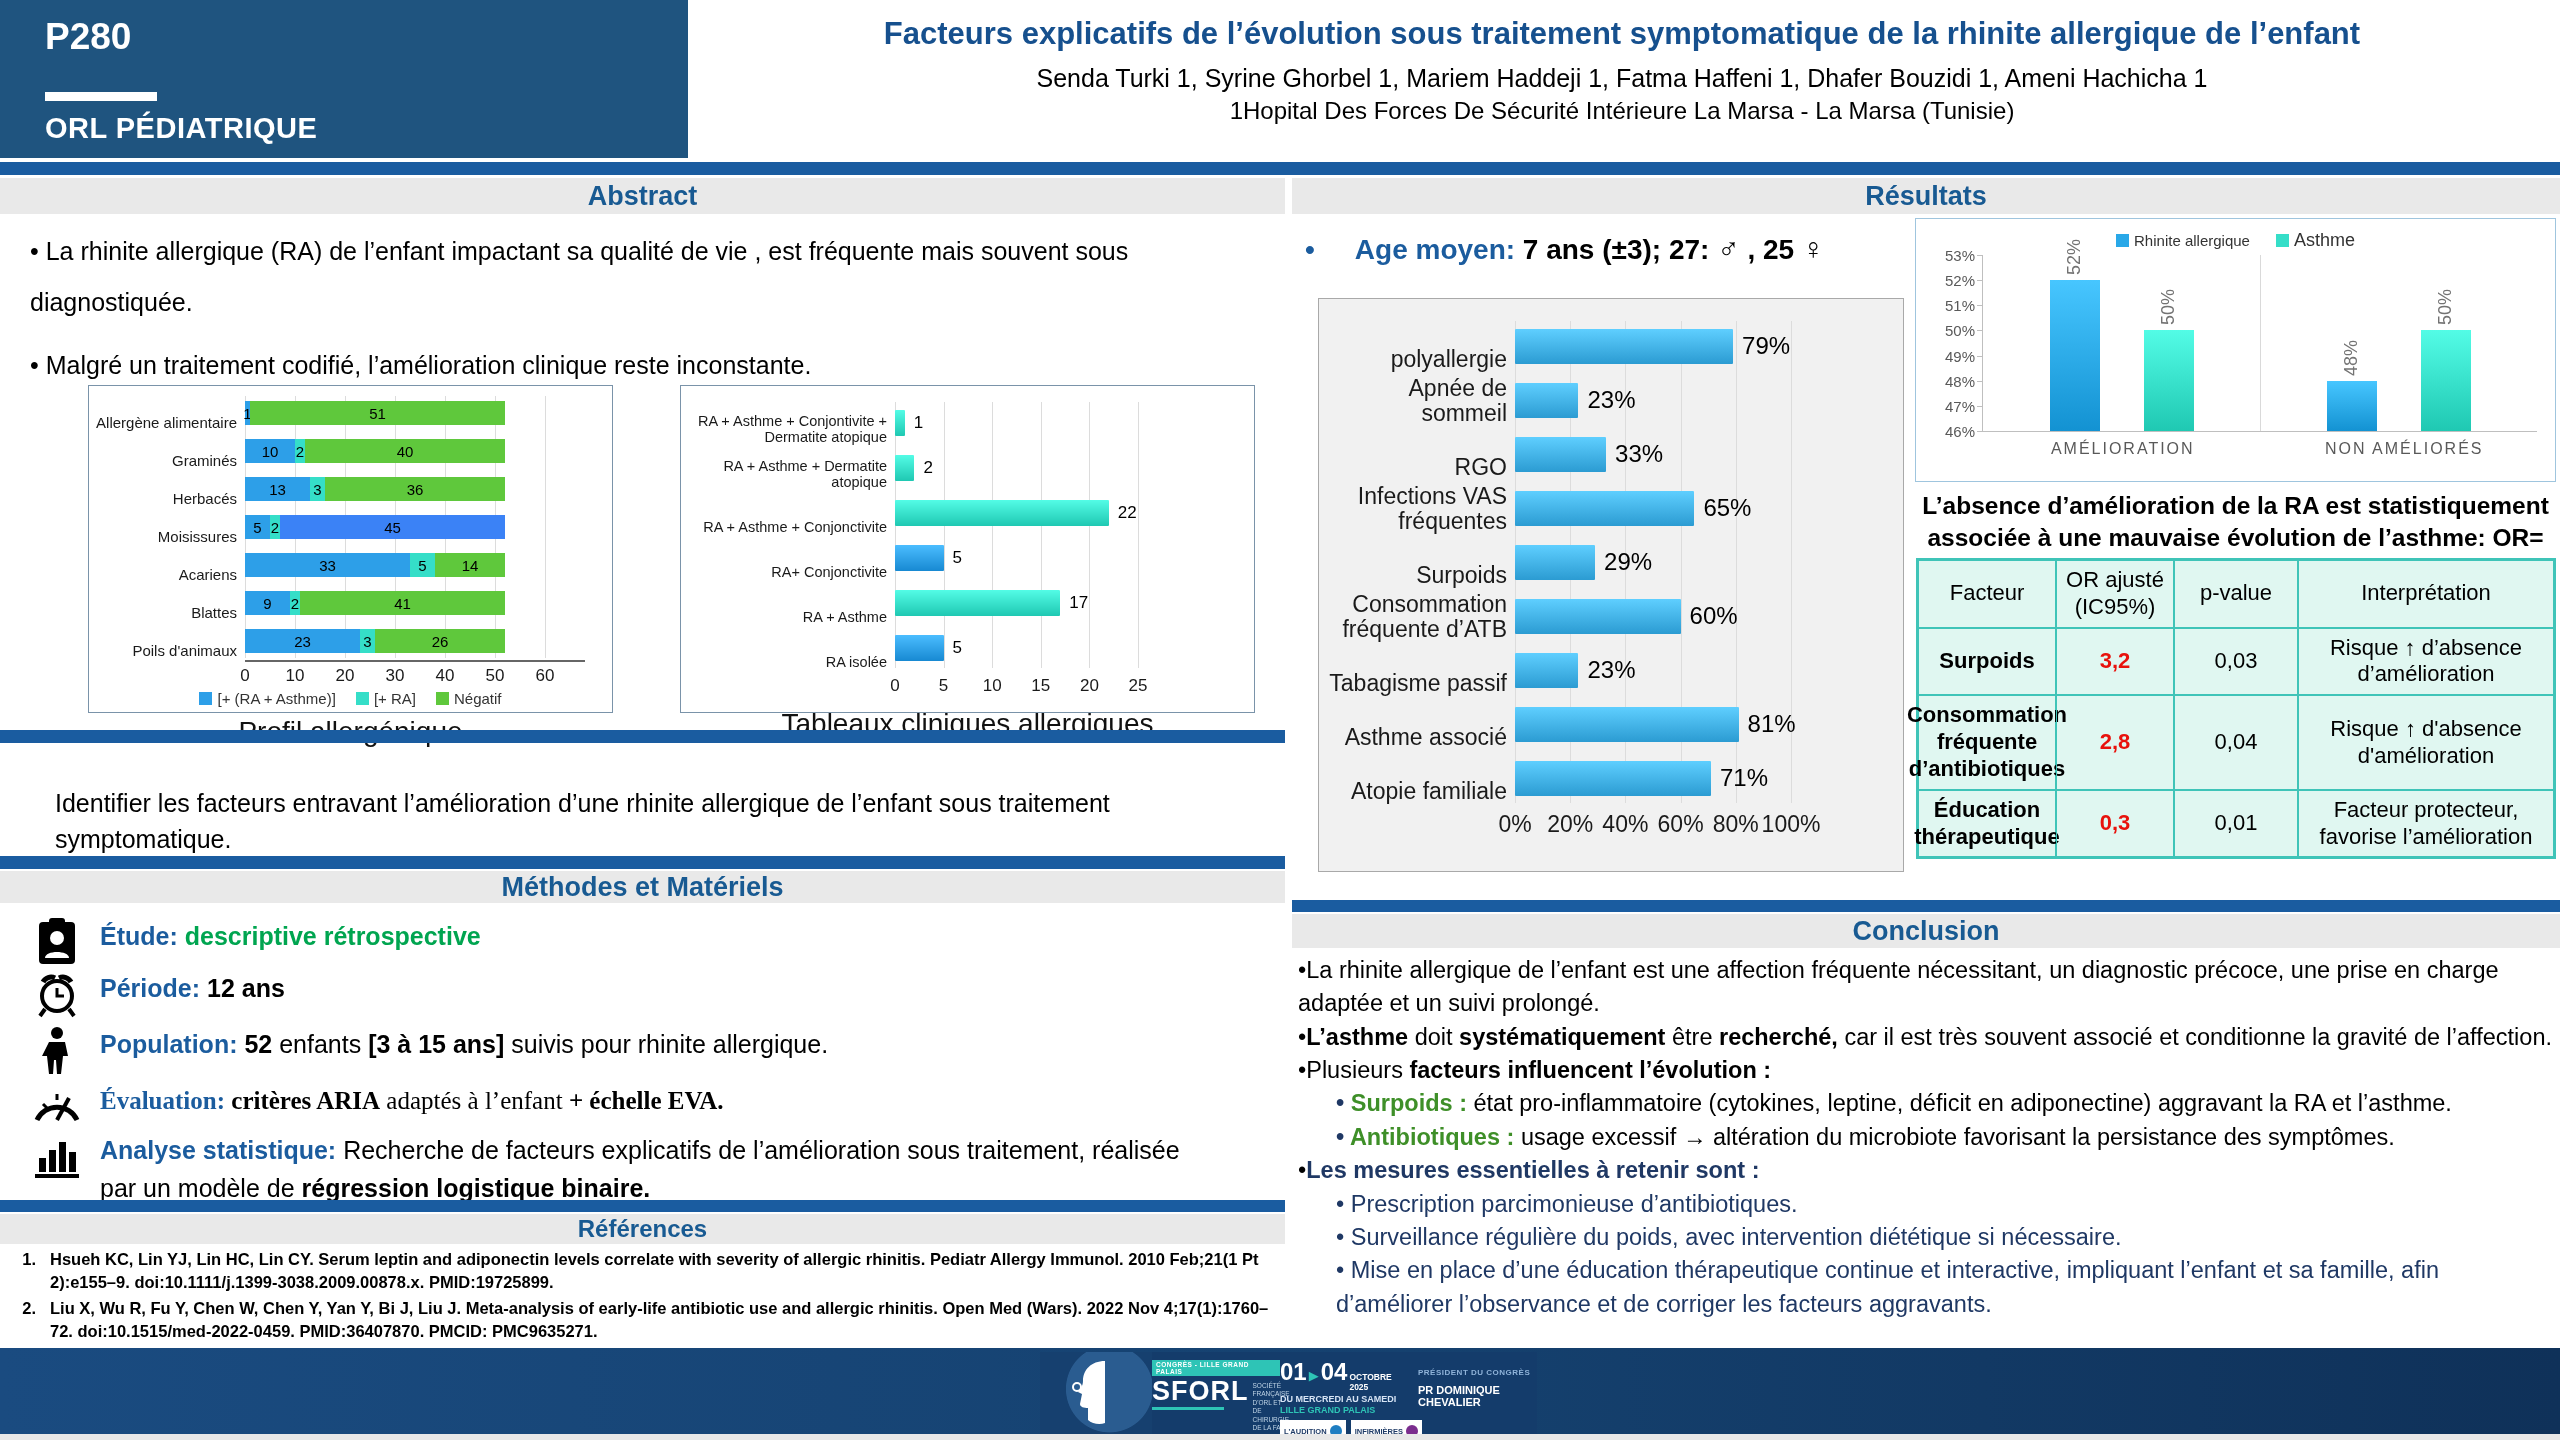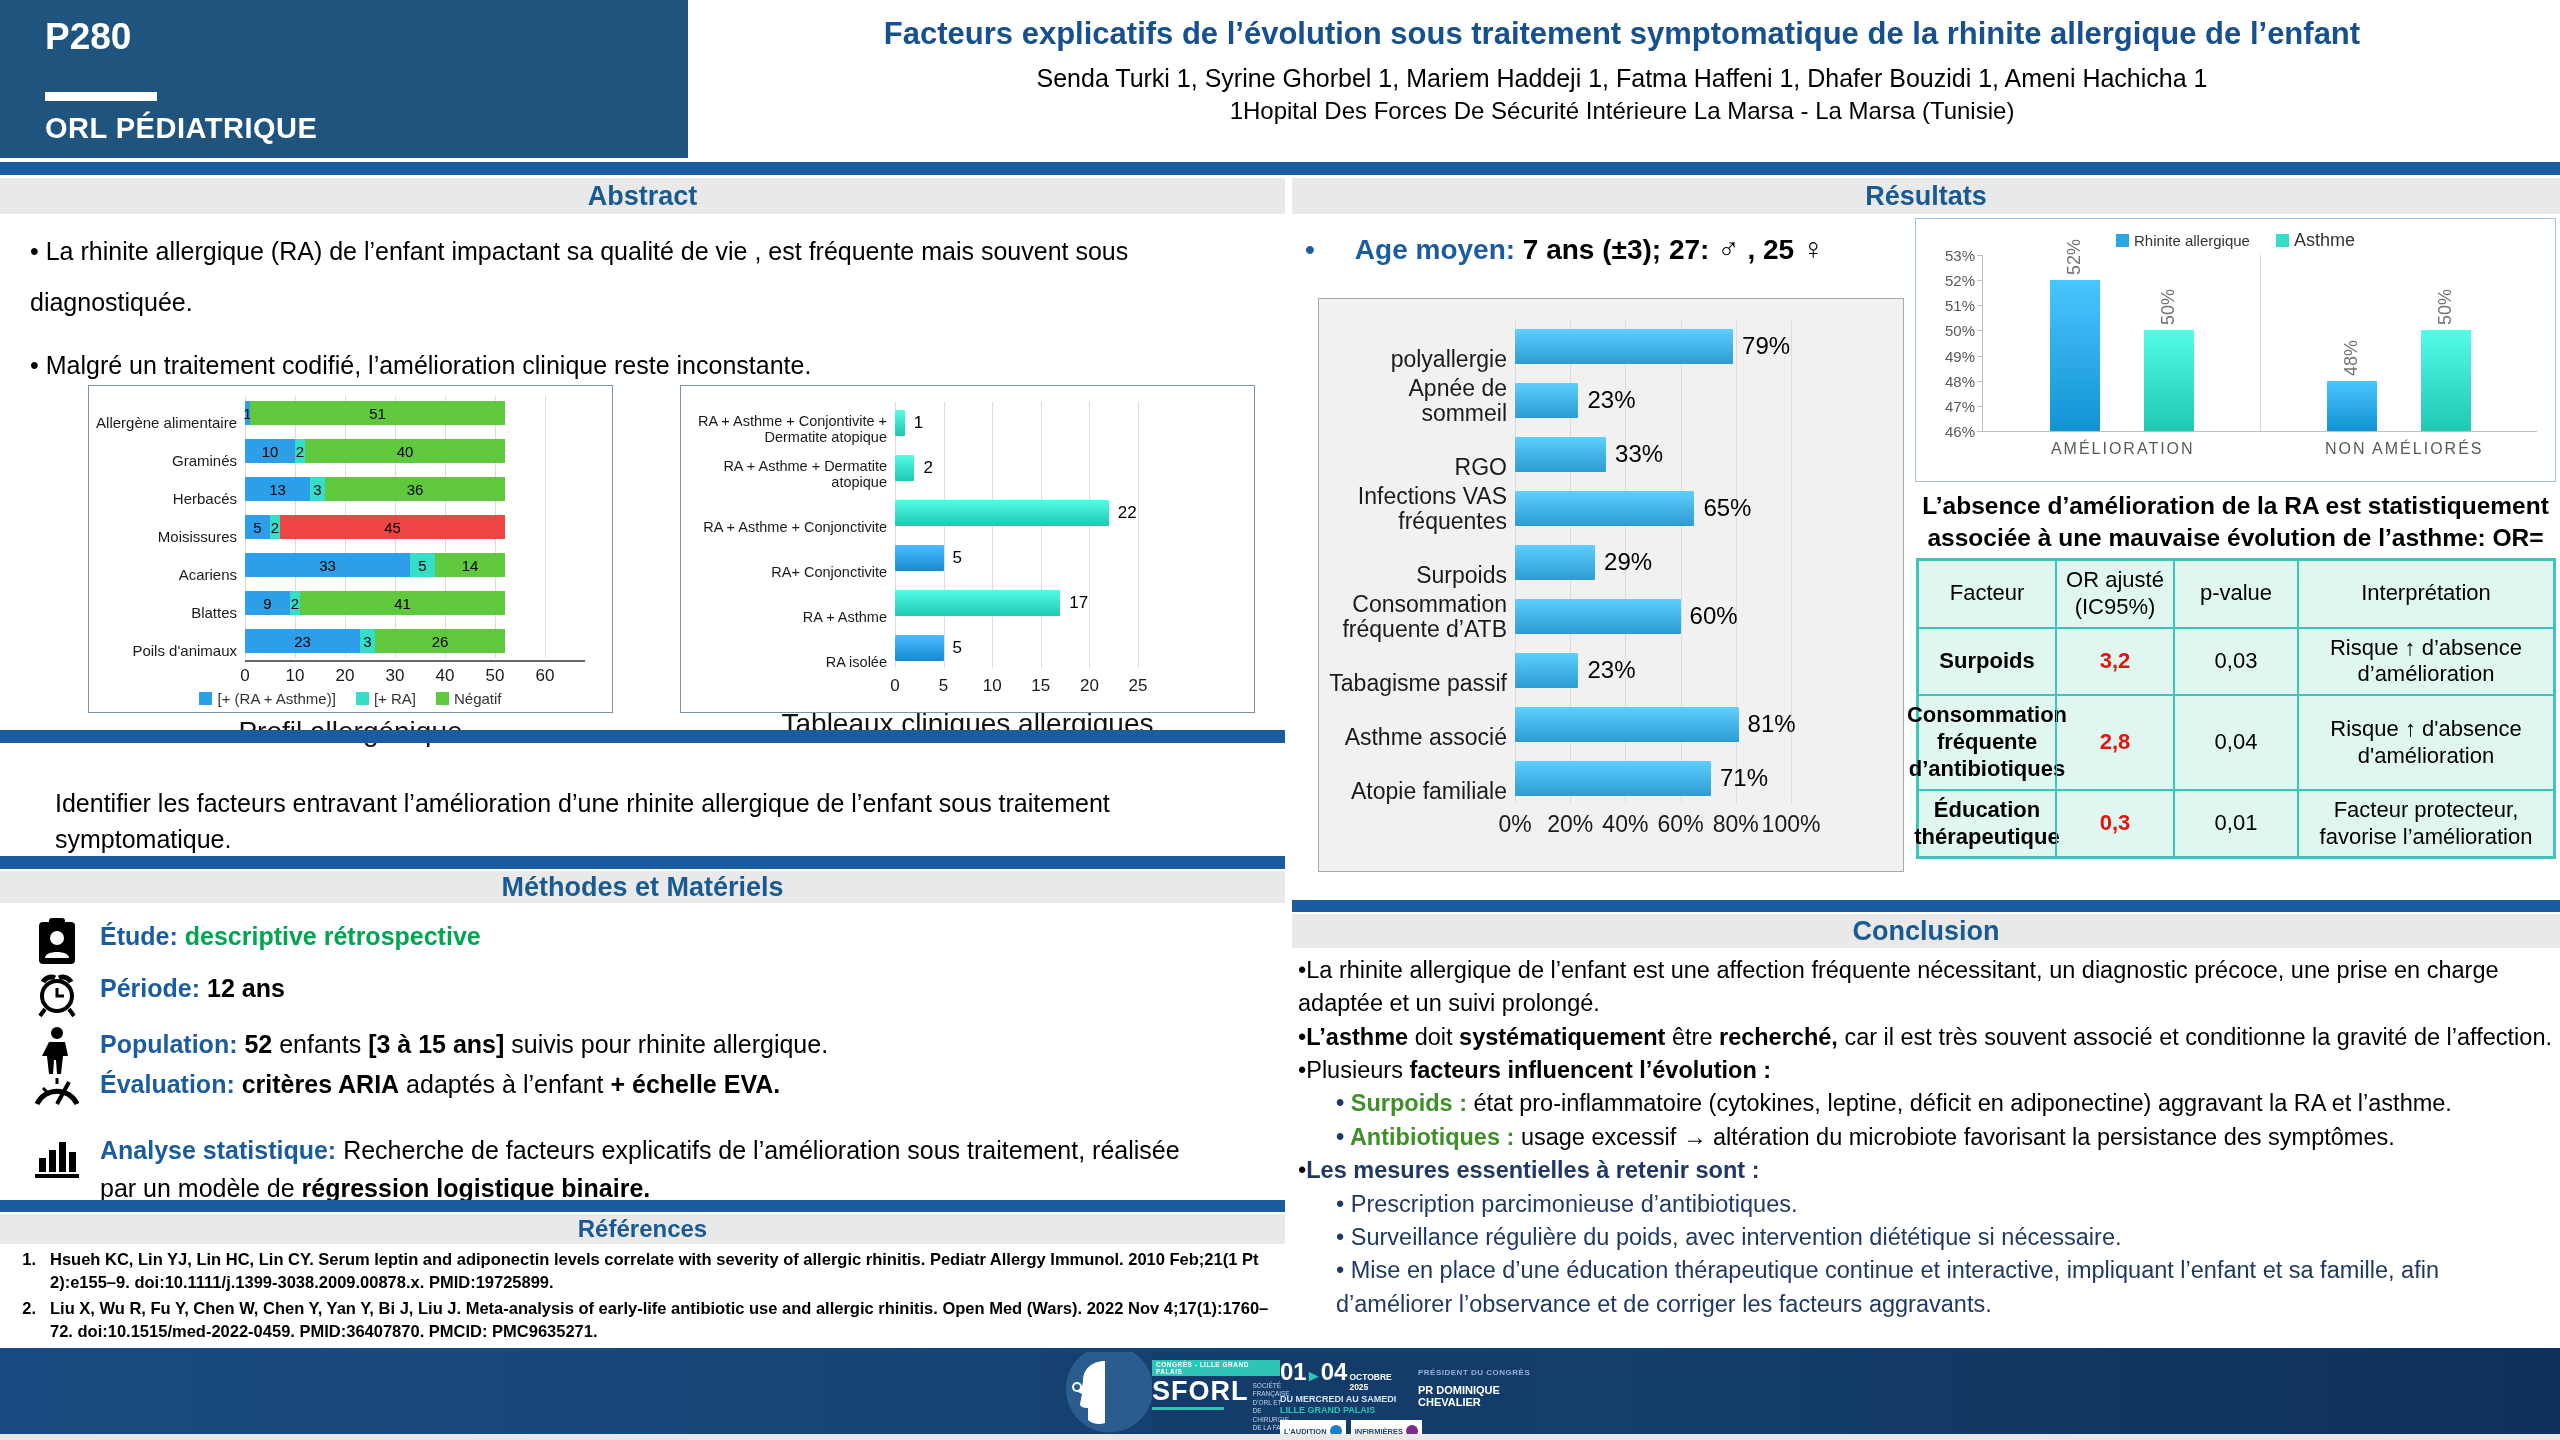--- a/index.html
+++ b/index.html
@@ -211,21 +211,21 @@
         <div class="crow" style="height: 38px;">
           <div class="clabel" style="width: 150px; font-size: 15px;">Moisissures</div>
           <div class="ctrack" style="width: 300px; height: 100%;">
             <div class="cbar" style="height: 24px;">
               <div class="cseg" style="width: 25px; background: rgb(45, 159, 232);">
                 <div class="cval" style="font-size: 15px;">5</div>
               </div>
               <div class="cseg" style="width: 10px; background: rgb(53, 222, 200);">
                 <div class="cval" style="font-size: 15px;">2</div>
               </div>
-              <div class="cseg" style="width: 225px; background: #ef4444;">
+              <div class="cseg" style="width: 225px; background: #3b82f6;">
                 <div class="cval" style="font-size: 15px;">45</div>
               </div>
             </div>
           </div>
         </div>
         <div class="crow" style="height: 38px;">
           <div class="clabel" style="width: 150px; font-size: 15px;">Acariens</div>
           <div class="ctrack" style="width: 300px; height: 100%;">
             <div class="cbar" style="height: 24px;">
               <div class="cseg" style="width: 165px; background: rgb(45, 159, 232);">
@@ -394,21 +394,21 @@
       </div>
       <div class="m-item" style="top: 116px;">
         <div class="m-icon">
           <svg width="40" height="50" viewBox="0 0 40 50">
             <circle cx="20" cy="7" r="6" fill="#000"></circle>
             <path d="M12 16 h16 l3 14 h-5 l-2 18 h-4 l-1 -14 h-2 l-1 14 h-4 l-2 -18 h-5 z" fill="#000"></path>
           </svg>
         </div>
         <div class="m-text"><span class="lbl">Population: </span><span class="b">52</span><span class=""> enfants </span><span class="b">[3 à 15 ans]</span><span class=""> suivis pour rhinite allergique.</span></div>
       </div>
-      <div class="m-item" style="top: 156px;">
+      <div class="m-item" style="top: 172px; font-family: Liberation Serif, serif;">
         <div class="m-icon">
           <svg width="52" height="42" viewBox="0 0 52 42">
             <path d="M6 38 a22 22 0 0 1 40 0" fill="none" stroke="#000" stroke-width="5"></path>
             <path d="M26 38 L38 16" stroke="#000" stroke-width="4"></path>
             <path d="M12 22 l4 4 M26 12 v6" stroke="#000" stroke-width="3"></path>
           </svg>
         </div>
         <div class="m-text"><span class="lbl">Évaluation: </span><span class="b">critères ARIA</span><span class=""> adaptés à l’enfant </span><span class="b">+ échelle EVA.</span></div>
       </div>
       <div class="m-item" style="top: 222px;">

